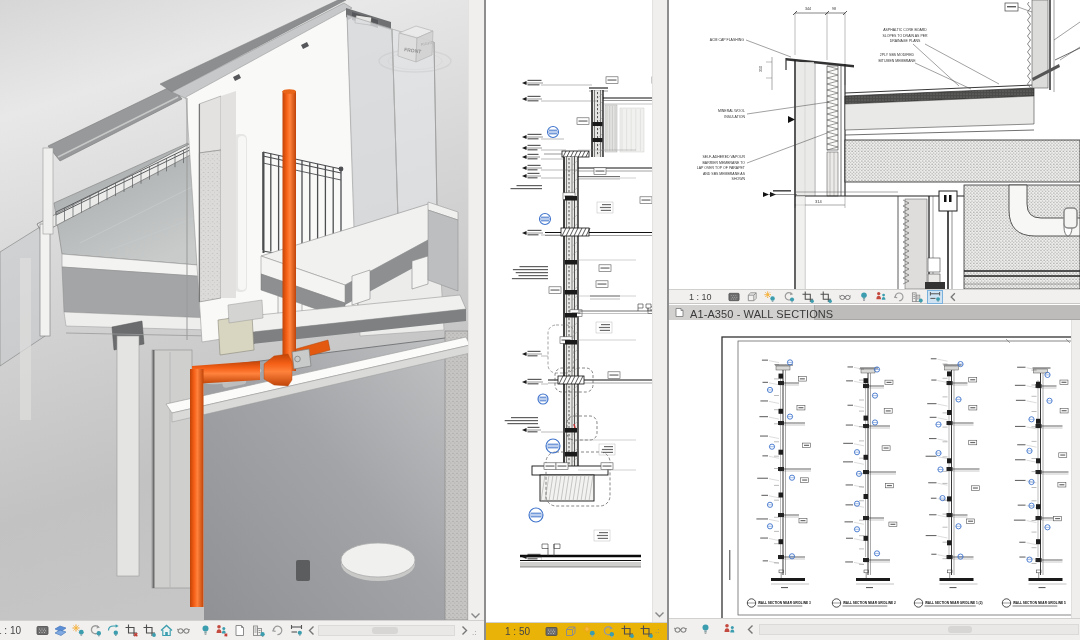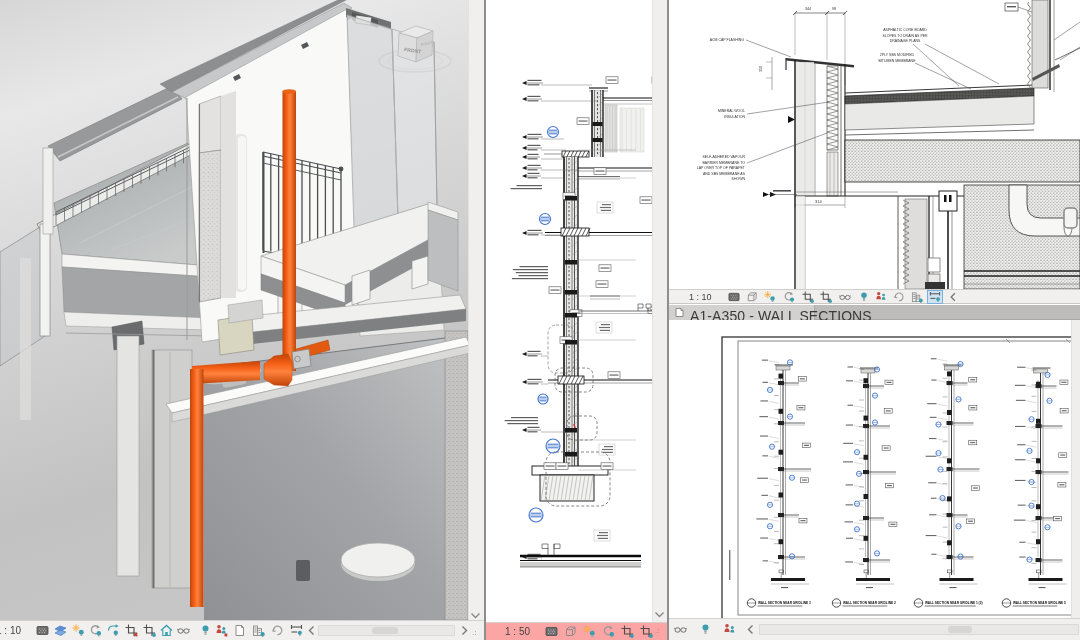--- a/index.html
+++ b/index.html
@@ -672,21 +672,21 @@
         <line x1="92" y1="260" x2="150" y2="260" stroke="#888" stroke-width="0.4"></line>
         <line x1="92" y1="296" x2="150" y2="296" stroke="#888" stroke-width="0.4"></line>
         <line x1="92" y1="340" x2="150" y2="340" stroke="#888" stroke-width="0.4"></line>
         <line x1="92" y1="440" x2="150" y2="440" stroke="#888" stroke-width="0.4"></line>
         <line x1="92" y1="470" x2="150" y2="470" stroke="#888" stroke-width="0.4"></line>
       </svg>
       <div style="position:absolute;left:166px;top:0;width:15px;height:622px;background:#f0efee;border-left:1px solid #e3e2e1"></div>
       <svg style="position:absolute;left:167px;top:608px" width="13" height="13">
         <use href="#i-chd"></use>
       </svg>
-      <div style="position:absolute;left:0;top:622px;width:181px;height:18px;background:#fca5a5;border-top:1px solid #d2d1d0">
+      <div style="position:absolute;left:0;top:622px;width:181px;height:18px;background:#eab308;border-top:1px solid #d2d1d0">
         <div style="position:absolute;left:19px;top:3px;font-size:10px;color:#444">1 : 50</div>
         <svg style="position:absolute;left:59px;top:2px" width="13" height="13">
           <use href="#i-mon"></use>
         </svg>
         <svg style="position:absolute;left:78px;top:2px" width="13" height="13">
           <use href="#i-cube"></use>
         </svg>
         <svg style="position:absolute;left:97px;top:2px" width="13" height="13">
           <use href="#i-sunbulb"></use>
         </svg>
@@ -860,21 +860,21 @@
         <svg style="position:absolute;left:278px;top:1px" width="12" height="12">
           <use href="#i-chl"></use>
         </svg>
       </div>
       <div style="position:absolute;left:0;top:305px;width:411px;height:15px;background:#bdbcbb;border-bottom:1px solid #a8a7a6">
         <div style="position:absolute;left:0;top:0;width:146px;height:15px;background:#d2d1d0;border-right:1px solid #a9a8a7"></div>
         <svg style="position:absolute;left:5px;top:2px" width="11" height="11">
           <path d="M2 1.5 L7 1.5 L9 3.5 L9 9.5 L2 9.5 Z" fill="#fdfdfd" stroke="#777" stroke-width="0.8"></path>
           <path d="M7 1.5 L7 3.5 L9 3.5" fill="none" stroke="#777" stroke-width="0.8"></path>
         </svg>
-        <div style="position:absolute;left:21px;top:2.5px;font-size:14px;color:#3a3a3a;letter-spacing:0.1px;white-space:nowrap">A1-A350 - WALL SECTIONS</div>
+        <div style="position:absolute;left:21px;top:2.5px;font-size:11px;color:#3a3a3a;letter-spacing:0.1px;white-space:nowrap">A1-A350 - WALL SECTIONS</div>
       </div>
       <div style="position:absolute;left:0;top:320px;width:411px;height:298px;background:#fff;overflow:hidden">
         <svg width="411" height="300" style="position:absolute;left:0;top:0">
           <rect x="53" y="17" width="370" height="282" fill="#fff" stroke="#333" stroke-width="1.3"></rect>
           <rect x="69" y="21" width="356" height="274" fill="none" stroke="#555" stroke-width="0.7"></rect>
           <line x1="337" y1="19" x2="341" y2="23" stroke="#555" stroke-width="0.5"></line>
           <line x1="397" y1="19" x2="401" y2="23" stroke="#555" stroke-width="0.5"></line>
           <line x1="114.0" y1="49" x2="114.0" y2="255" stroke="#222" stroke-width="0.9"></line>
           <line x1="116.5" y1="49" x2="116.5" y2="255" stroke="#444" stroke-width="0.45"></line>
           <line x1="111.5" y1="57" x2="111.5" y2="237" stroke="#555" stroke-width="0.4"></line>

